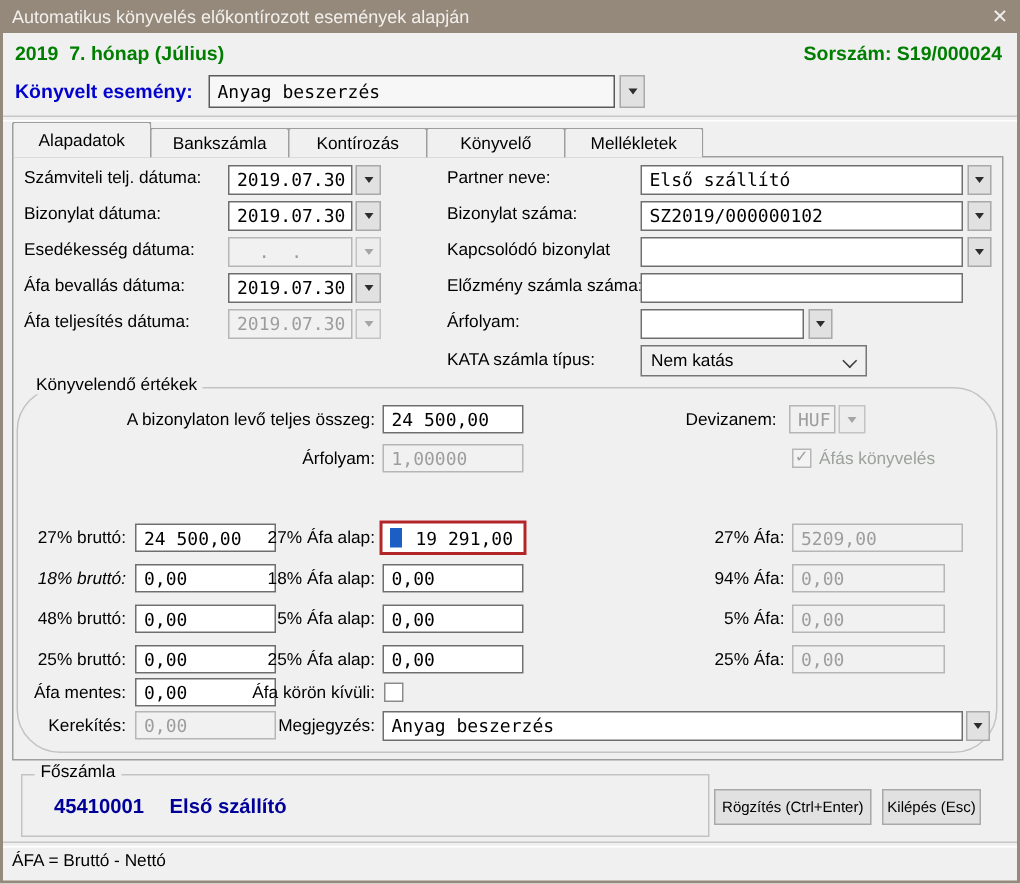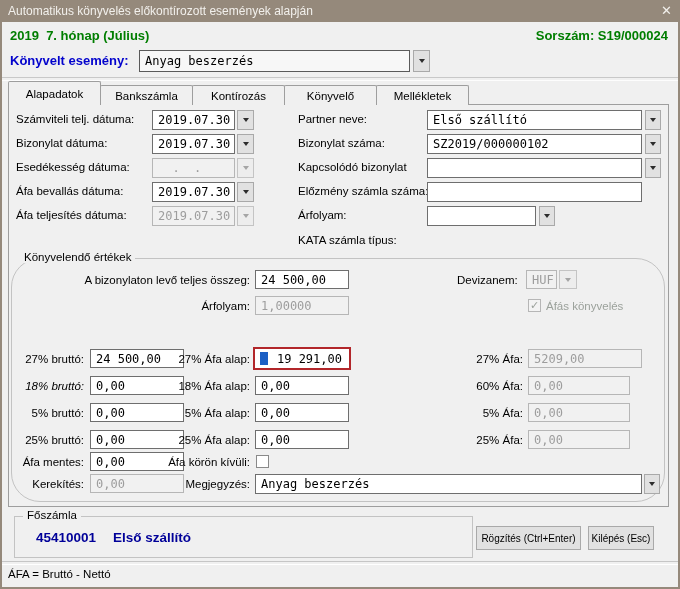--- a/index.html
+++ b/index.html
@@ -160,20 +160,24 @@
 
   <div class="lbl" style="left:298px;top:209px;">Árfolyam:</div>
   <div class="fld" style="left:427px;top:206px;width:109px;">
       <span></span>
     </div>
   <div class="dbtn" style="left:539px;top:206px;width:16px;">
       <span class="tri"></span>
     </div>
 
   <div class="lbl" style="left:298px;top:234px;">KATA számla típus:</div>
+  <div class="modcombo" style="left:427px;top:230px;width:151px;">
+    <span>Nem katás</span>
+    <span class="chev"></span>
+  </div>
 
   <div class="grp" style="left:11px;top:258px;width:654px;height:244px;border-radius:29px;">
     <span class="grptitle">Könyvelendő értékek</span>
   </div>
 
   <div class="lbl r" style="left:60px;top:274px;width:190px;">A bizonylaton levő teljes összeg:</div>
   <div class="fld num" style="left:255px;top:270px;width:94px;height:19px;">
       <span>24 500,00</span>
     </div>
   <div class="lbl" style="left:457px;top:274px;">Devizanem:</div>
@@ -208,26 +212,26 @@
     </div>
 
   <div class="lbl r" style="left:10px;top:380px;width:74px;font-style:italic;">18% bruttó:</div>
   <div class="fld num" style="left:90px;top:376px;width:94px;height:19px;">
       <span>0,00</span>
     </div>
   <div class="lbl r" style="left:150px;top:380px;width:100px;">18% Áfa alap:</div>
   <div class="fld num" style="left:255px;top:376px;width:94px;height:19px;">
       <span>0,00</span>
     </div>
-  <div class="lbl r" style="left:433px;top:380px;width:90px;">60% Áfa:</div>
+  <div class="lbl r" style="left:433px;top:380px;width:90px;">94% Áfa:</div>
   <div class="fld dis num" style="left:528px;top:376px;width:102px;height:19px;">
       <span>0,00</span>
     </div>
 
-  <div class="lbl r" style="left:10px;top:407px;width:74px;">5% bruttó:</div>
+  <div class="lbl r" style="left:10px;top:407px;width:74px;">48% bruttó:</div>
   <div class="fld num" style="left:90px;top:403px;width:94px;height:19px;">
       <span>0,00</span>
     </div>
   <div class="lbl r" style="left:150px;top:407px;width:100px;">5% Áfa alap:</div>
   <div class="fld num" style="left:255px;top:403px;width:94px;height:19px;">
       <span>0,00</span>
     </div>
   <div class="lbl r" style="left:433px;top:407px;width:90px;">5% Áfa:</div>
   <div class="fld dis num" style="left:528px;top:403px;width:102px;height:19px;">
       <span>0,00</span>

